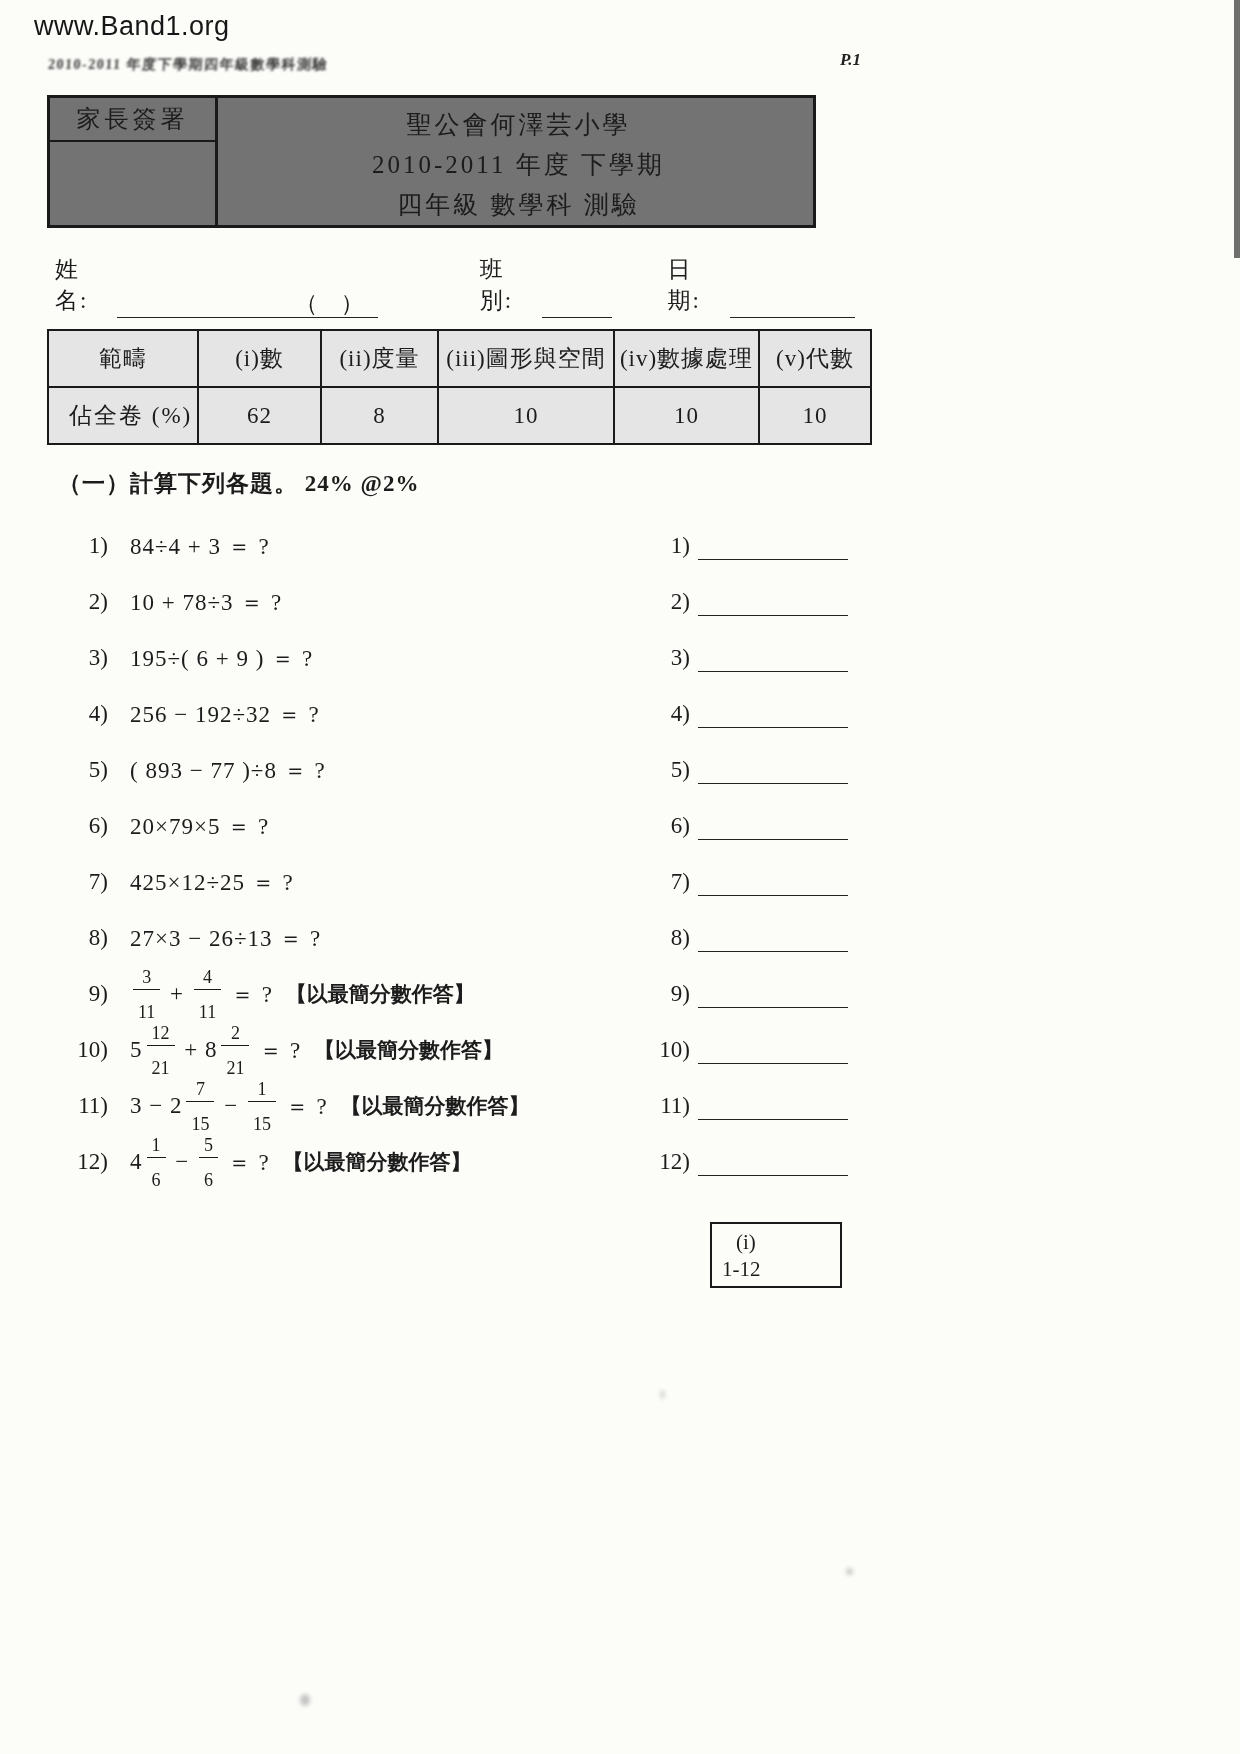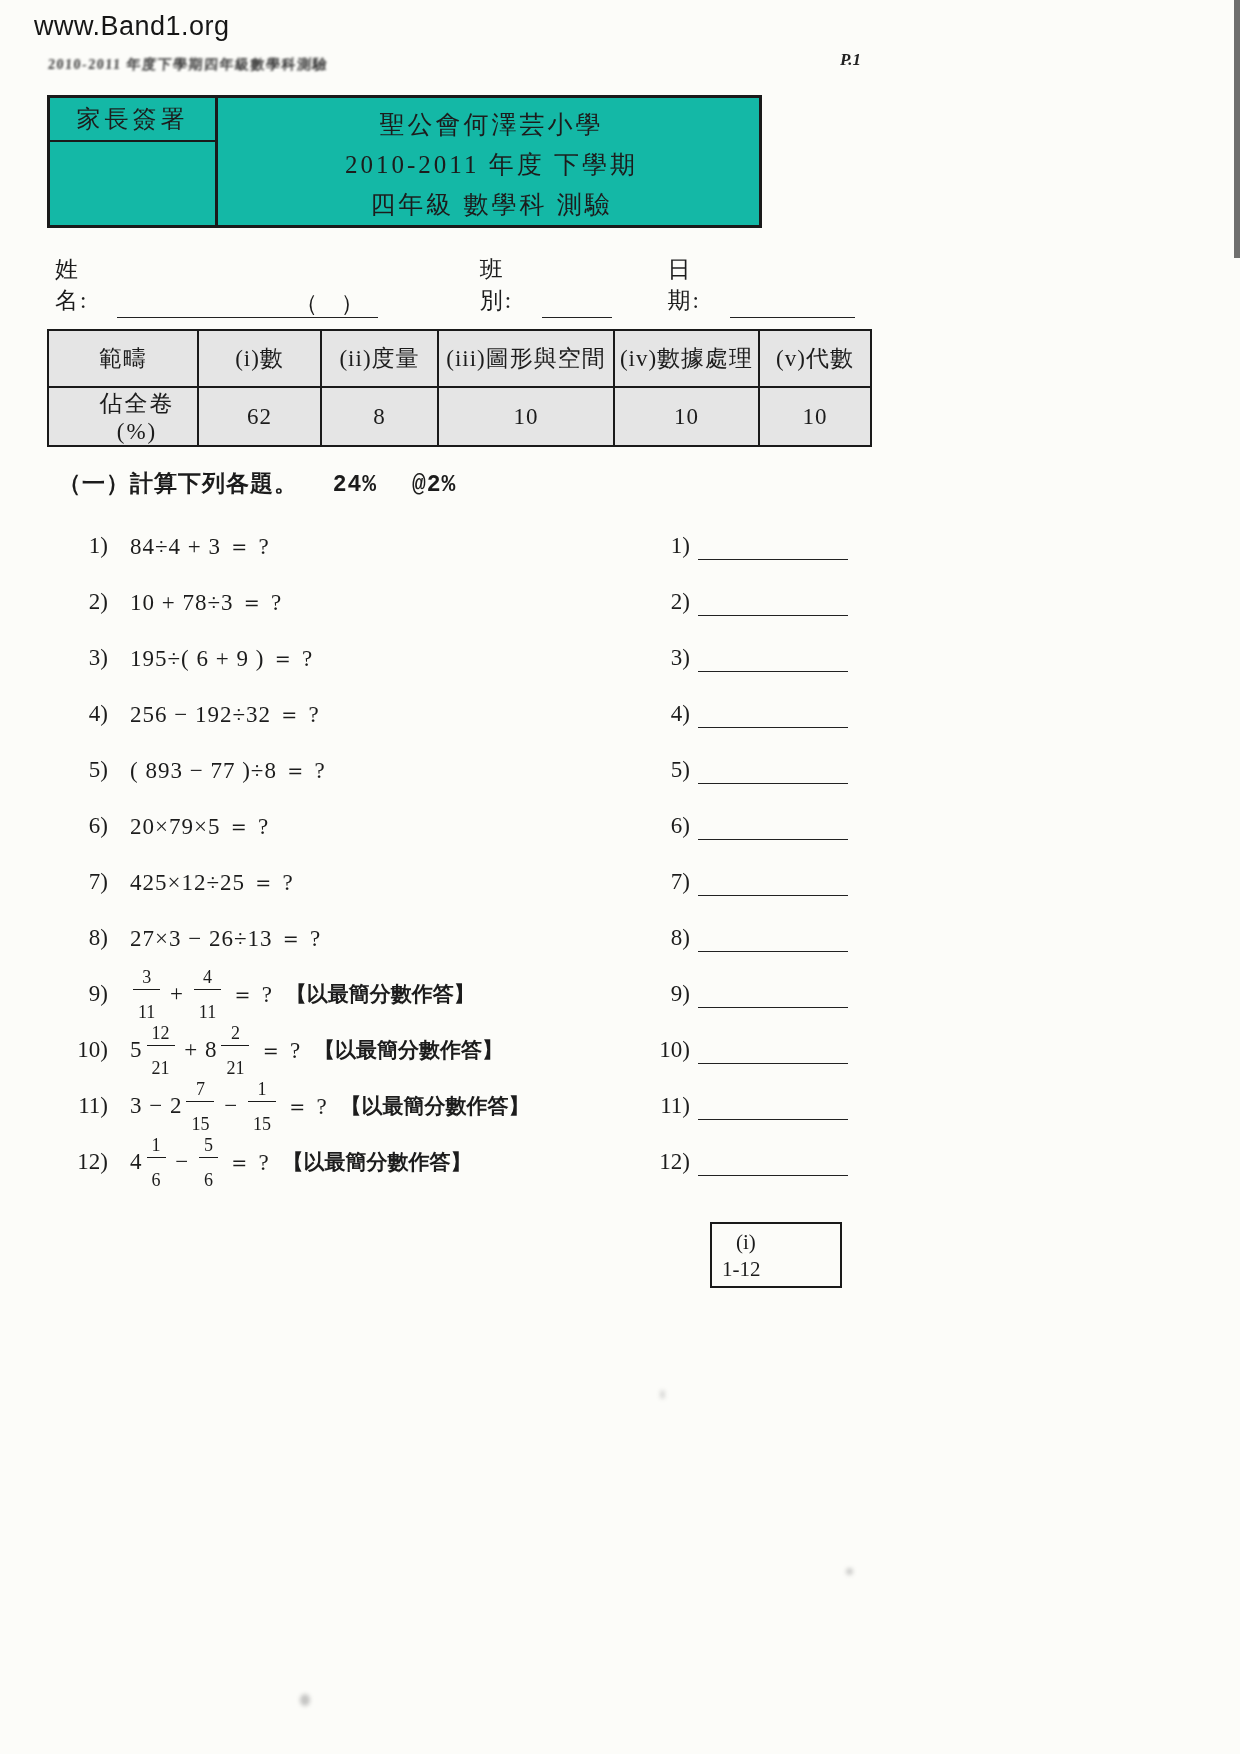--- a/index.html
+++ b/index.html
@@ -20,22 +20,22 @@
     font-size:14px; font-weight:700; color:#3a3a3a;
     letter-spacing:1.5px; filter:blur(0.8px); transform:skewX(-4deg);
     white-space:nowrap;
   }
   .page-num {
     position:absolute; left:840px; top:50px;
     font-size:17px; font-style:italic; font-weight:700; color:#222;
   }
   
   .header-table {
-    position:absolute; left:47px; top:95px; width:715px; height:133px;
-    border:3px solid #1a1a1a; display:flex; box-sizing:border-box; background:#14b8a6;
+    position:absolute; left:47px; top:95px; width:769px; height:133px;
+    border:3px solid #1a1a1a; display:flex; box-sizing:border-box; background:#737373;
   }
   .ht-left { width:168px; border-right:3px solid #1a1a1a; box-sizing:border-box; display:flex; flex-direction:column; }
   .ht-right { width:170px; border-left:3px solid #1a1a1a; box-sizing:border-box; display:flex; flex-direction:column; }
   .ht-label {
     height:42px; line-height:42px; text-align:center;
     border-bottom:2px solid #1a1a1a; font-size:24px; letter-spacing:4px;
   }
   .ht-space { flex:1; }
   .ht-mid { flex:1; text-align:center; padding-top:7px; }
   .ht-mid > div { height:40px; line-height:40px; font-size:25px; letter-spacing:3px;padding-left:6px; }
@@ -53,27 +53,27 @@
   .lbl-date { margin-left:56px; }
   
   .category-table {
     position:absolute; left:47px; top:320px;
     border-collapse:collapse; table-layout:fixed; background:#e5e5e5;margin-top:9px;
   }
   .category-table td, .category-table th {
     border:2.5px solid #1a1a1a; height:55px; font-size:23px; font-weight:400;
     text-align:center; letter-spacing:1px; padding:0 4px;
   }
-  .category-table .row-label { text-align:center; padding-left:32px; letter-spacing:2px; }
+  .category-table .row-label { text-align:left; padding-left:20px; letter-spacing:2px; }
   
   .section-title {
     position:absolute; left:58px; top:468px;
     font-size:23px; font-weight:700; letter-spacing:1px;
   }
-  .section-title .marks { margin-left:28px; font-family:Liberation Mono, monospace; }
+  .section-title .marks { font-family:Liberation Serif, serif; }
   
   .problems { position:absolute; left:60px; top:518px; width:792px; }
   .problem-row { display:flex; align-items:center; height:56px; font-size:23px; }
   .p-num { width:48px; text-align:right; flex-shrink:0; }
   .p-expr { margin-left:22px; display:flex; align-items:center; white-space:pre;text-align:right; }
   .p-expr .txt { letter-spacing:1px; }
   .note { margin-left:6px; font-weight:700; letter-spacing:0; font-size:21px; }
   .whole { margin-right:2px; }
   .frac {
     display:inline-flex; flex-direction:column; align-items:center;

